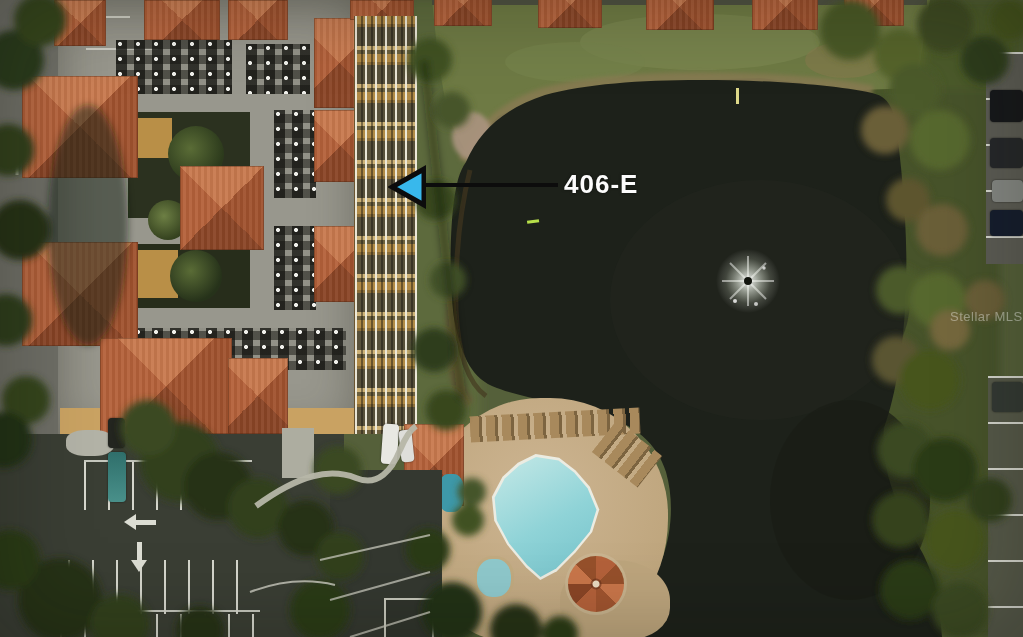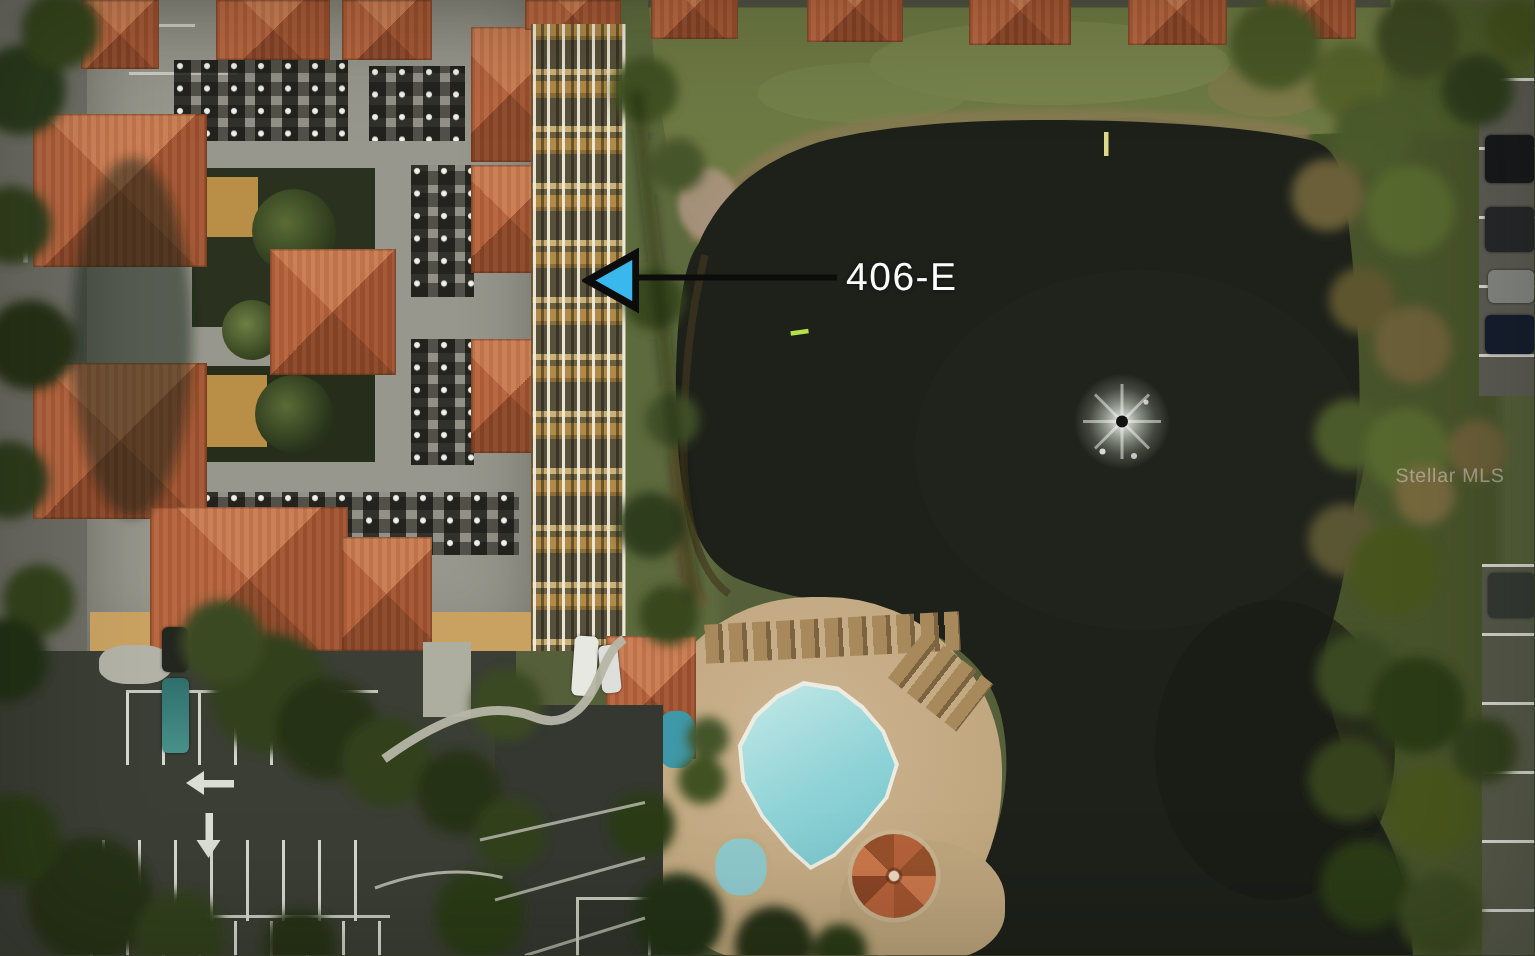--- a/index.html
+++ b/index.html
@@ -34,21 +34,21 @@
   .sth{background:repeating-linear-gradient(180deg,rgba(225,226,218,.9) 0 2px,rgba(0,0,0,0) 2px 46px);}
   .car{position:absolute;border-radius:4px;box-shadow:0 0 2px rgba(0,0,0,.6);}
   .chairs{position:absolute;
     background:repeating-linear-gradient(90deg,#a8895c 0 9px,#7c6440 9px 12px,rgba(0,0,0,0) 12px 16px);}
   .gazebo{position:absolute;border-radius:50%;
     background:
       radial-gradient(circle at 50% 50%, #ead9c0 0 3px, rgba(90,40,20,.5) 4px 5px, rgba(0,0,0,0) 6px),
       conic-gradient(#b4613a 0 12.5%,#96502b 0 25%,#c9764a 0 37.5%,#a0542f 0 50%,#b4613a 0 62.5%,#8a4526 0 75%,#c9764a 0 87.5%,#96502b 0);
     box-shadow:0 0 0 3px rgba(205,185,150,.65);}
   .tree{position:absolute;border-radius:50%;}
-  .annotation-label{position:absolute;z-index:9;color:#fcfcfc;font-weight:400;font-size:26px;
+  .annotation-label{position:absolute;z-index:9;color:#fcfcfc;font-weight:700;font-size:26px;
     line-height:1;letter-spacing:1px;text-shadow:0 0 3px rgba(0,0,0,.55);}
   .annotation-line{position:absolute;z-index:9;background:#0c0c0c;}
   .annotation-head{position:absolute;z-index:9;}
   .watermark{position:absolute;z-index:9;color:rgba(255,255,255,.38);font-size:13px;
     letter-spacing:.5px;white-space:nowrap;overflow:hidden;}
   .scene::after{content:"";position:absolute;inset:0;z-index:8;pointer-events:none;
     box-shadow:inset 0 0 90px rgba(10,12,6,.28);}
 </style>
 </head>
 <body>
@@ -336,14 +336,14 @@
   </svg>
 
   <div>
     <div class="annotation-line" style="left:420px;top:183px;width:138px;height:4px;"></div>
     <svg class="annotation-head" width="38" height="44" viewBox="0 0 38 44" style="left:388px;top:165px;">
       <polygon points="36,4 36,40 4,22" stroke="#0c0c0c" stroke-width="5" stroke-linejoin="miter" fill="#38b8ec"></polygon>
     </svg>
     <div class="annotation-label" style="left:564px;top:171px;">406-E</div>
   </div>
 
-  <div class="watermark" style="left:930px;top:309px;width:73px;text-align:right;">Stellar MLS</div>
+  <div class="watermark" style="left:950px;top:309px;width:73px;">Stellar MLS</div>
 </div>
 
 </body></html>

